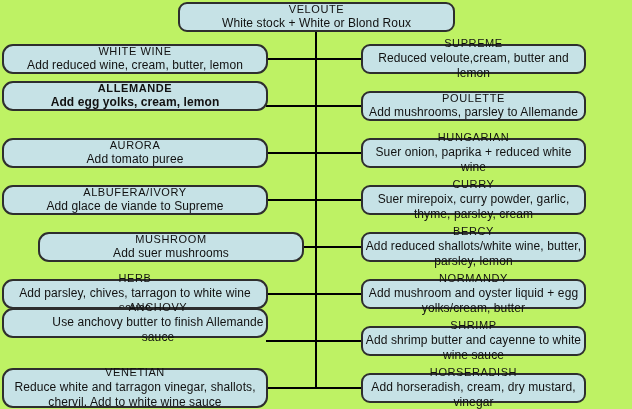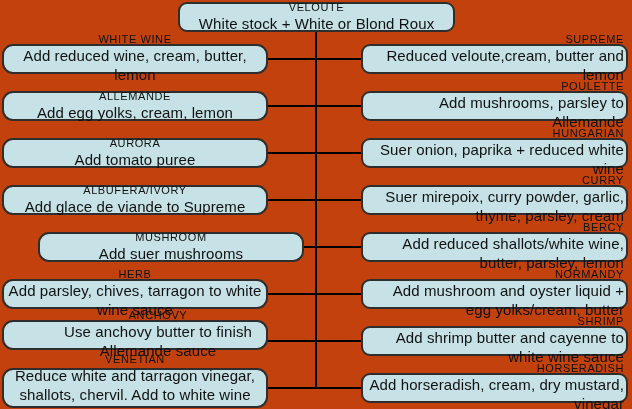--- a/index.html
+++ b/index.html
@@ -5,21 +5,21 @@
   html, body {
     margin: 0;
     padding: 0;
     background: #ffffff;
     font-family: "Liberation Sans", sans-serif;
   }
   .canvas {
     position: relative;
     width: 632px;
     height: 409px;
-    background: #c2410c;
+    background: #bef264;
     overflow: hidden;
   }
   .box {
     position: absolute;
     box-sizing: border-box;
     background: #c6e2e6;
     border: 2px solid #2e2e2e;
     border-radius: 9px;
     display: flex;
     flex-direction: column;
@@ -28,41 +28,41 @@
     padding: 1px 2px;
     color: #111111;
   }
   .box-title {
     font-size: 11px;
     letter-spacing: 0.6px;
     line-height: 1.25;
     white-space: nowrap;
   }
   .box-desc {
-    font-size: 15px;
+    font-size: 12px;
     letter-spacing: 0.1px;
     line-height: 1.25;
   }
   .h-line {
     position: absolute;
     left: 266px;
     width: 98px;
     height: 2px;
     background: #000000;
   }
   .v-line {
     position: absolute;
     left: 315px;
     top: 31px;
     width: 2px;
     height: 358px;
     background: #000000;
   }
   .lbox { left: 2px;   width: 266px; height: 30px; border-radius: 11px; }
-  .rbox { left: 361px; width: 267px; height: 30px; text-align: right; }
+  .rbox { left: 361px; width: 225px; height: 30px; }
 </style>
 </head>
 <body>
 
 <div class="canvas">
 
   <div class="v-line"></div>
   <div class="h-line" style="top:58px;"></div>
   <div class="h-line" style="top:105px;"></div>
   <div class="h-line" style="top:152px;"></div>
@@ -79,21 +79,21 @@
 
   <div class="box lbox" style="top:44px;">
     <div class="box-title">WHITE WINE</div>
     <div class="box-desc">Add reduced wine, cream, butter, lemon</div>
   </div>
   <div class="box rbox" style="top:44px;">
     <div class="box-title">SUPREME</div>
     <div class="box-desc">Reduced veloute,cream, butter and lemon</div>
   </div>
 
-  <div class="box lbox" style="top:91px;">
+  <div class="box lbox" style="top:81px;font-weight:bold;">
     <div class="box-title">ALLEMANDE</div>
     <div class="box-desc">Add egg yolks, cream, lemon</div>
   </div>
   <div class="box rbox" style="top:91px;">
     <div class="box-title">POULETTE</div>
     <div class="box-desc">Add mushrooms, parsley to Allemande</div>
   </div>
 
   <div class="box rbox" style="top:138px;">
     <div class="box-title">HUNGARIAN</div>
@@ -124,21 +124,21 @@
 
   <div class="box lbox" style="top:279px;">
     <div class="box-title">HERB</div>
     <div class="box-desc">Add parsley, chives, tarragon to white wine sauce</div>
   </div>
   <div class="box rbox" style="top:279px;">
     <div class="box-title">NORMANDY</div>
     <div class="box-desc">Add mushroom and oyster liquid + egg yolks/cream, butter</div>
   </div>
 
-  <div class="box lbox" style="top:320px;padding-left:48px;">
+  <div class="box lbox" style="top:308px;padding-left:48px;">
     <div class="box-title">ANCHOVY</div>
     <div class="box-desc">Use anchovy butter to finish Allemande sauce</div>
   </div>
   <div class="box rbox" style="top:326px;">
     <div class="box-title">SHRIMP</div>
     <div class="box-desc">Add shrimp butter and cayenne to white wine sauce</div>
   </div>
 
   <div class="box rbox" style="top:373px;">
     <div class="box-title">HORSERADISH</div>

